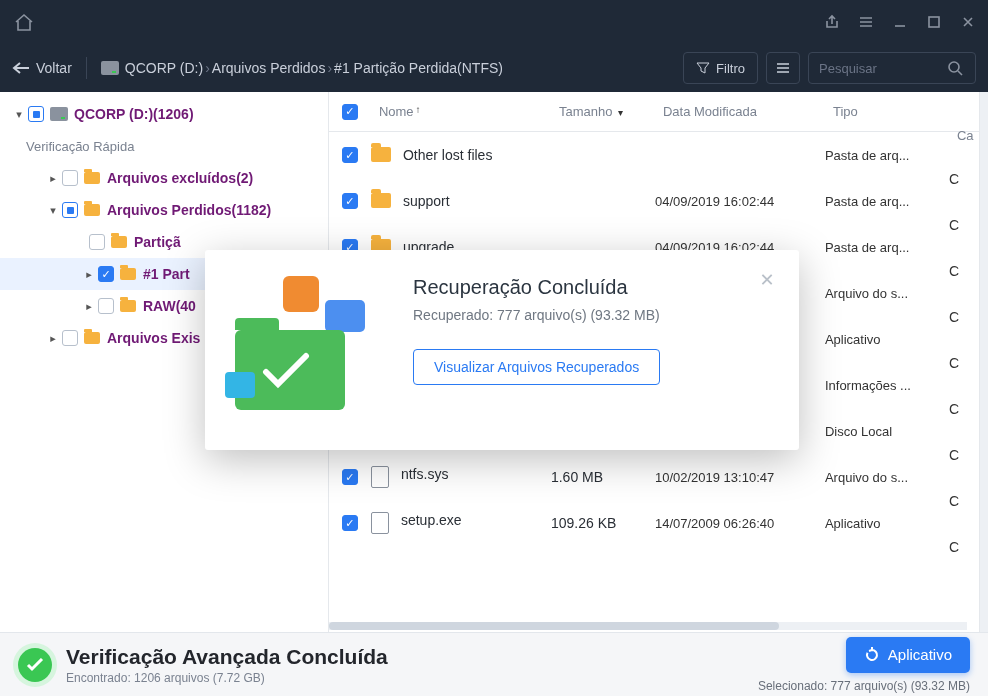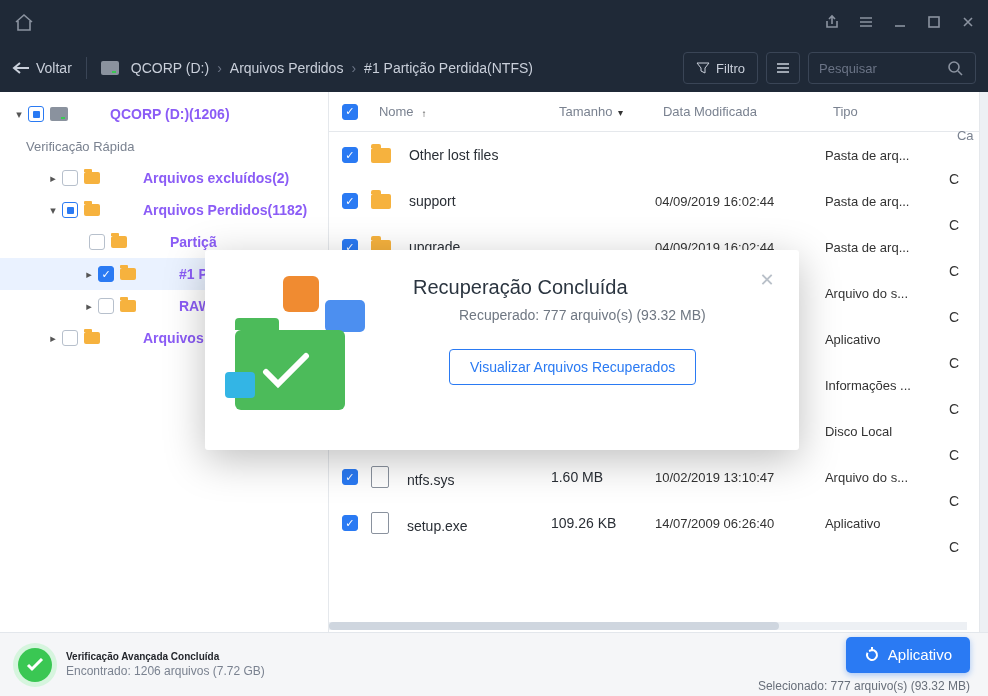--- a/index.html
+++ b/index.html
@@ -10,21 +10,21 @@
 .titlebar { height:44px; background:#1f2937; display:flex; align-items:center; padding:0 10px; color:#8b93a0; }
 .titlebar .spacer { flex:1; }
 .titlebar .tbtn { width:20px; height:20px; margin-left:14px; position:relative; cursor:pointer; display:flex; align-items:center; justify-content:center; }
 .titlebar svg { stroke:#8b93a0; fill:none; stroke-width:1.6; }
 
 
 .toolbar { height:48px; background:#1f2937; display:flex; align-items:center; padding:0 12px; color:#c9cfda; gap:8px; }
 .back { display:flex; align-items:center; gap:6px; cursor:pointer; font-size:14px; }
 .back svg { stroke:#c9cfda; fill:none; stroke-width:2; }
 .sep { width:1px; height:22px; background:#3a4556; margin:0 6px; }
-.crumb { display:flex; align-items:center; gap:6px; font-size:14px; }
+.crumb { display:flex; align-items:center; font-size:14px; }
 .crumb-chev { color:#6b7486; margin:0 2px; }
 .tspace { flex:1; }
 .filter-btn { border:1px solid #3a4556; border-radius:4px; height:32px; padding:0 12px; display:flex; align-items:center; gap:6px; font-size:13px; color:#c9cfda; cursor:pointer; }
 .view-btn { border:1px solid #3a4556; border-radius:4px; width:34px; height:32px; display:flex; align-items:center; justify-content:center; cursor:pointer; }
 .search { border:1px solid #3a4556; border-radius:4px; height:32px; width:168px; display:flex; align-items:center; padding:0 10px; gap:8px; }
 .search input { background:transparent; border:none; outline:none; color:#c9cfda; font-size:13px; width:120px; }
 .search input::placeholder { color:#6b7486; }
 
 
 .main { flex:1; display:flex; background:#fff; overflow:hidden; }
@@ -33,28 +33,28 @@
 .tree-row .tw { width:18px; display:flex; justify-content:center; color:#555; font-size:11px; }
 .tree-row .ck { width:16px; height:16px; border:1.5px solid #b7c0cc; border-radius:3px; margin-right:6px; display:flex; align-items:center; justify-content:center; }
 .tree-row .ck.chk { background:#2a7af3; border-color:#2a7af3; color:#fff; font-size:11px; }
 .tree-row .ck.ind { border-color:#2a7af3; }
 .tree-row .ck.ind:after { content:""; width:7px; height:7px; background:#2a7af3; border-radius:1px; }
 .tree-row.sel { background:#eaf2ff; }
 .tree-row .ficon { width:16px; height:12px; background:#f6b23e; border-radius:2px; margin-right:7px; position:relative; }
 .tree-row .ficon:before { content:""; position:absolute; top:-3px; left:0; width:8px; height:3px; background:#f6b23e; border-radius:1px 1px 0 0; }
 .tree-row .label { white-space:nowrap; overflow:hidden; text-overflow:ellipsis; }
 .tree-row.group { color:#7a8290; font-size:13px; padding-left:26px; }
-.tree-row .bold { font-weight:600; color:#8b5cf6;margin-left:36px; }
+.tree-row .bold { font-weight:600; color:#701a75; }
 
 
 .content { flex:1; display:flex; flex-direction:column; }
 .chead { display:flex; align-items:center; height:40px; border-bottom:1px solid #e5e8ec; font-size:13px; color:#7a8290; }
 .chead .col { padding:0 8px; }
 .col-ck { width:42px; display:flex; justify-content:center; }
-.col-name { flex:1; min-width:180px; display:flex; align-items:flex-end; gap:6px; }
+.col-name { flex:1; min-width:180px; display:flex; align-items:flex-start; }
 .col-size { width:104px; text-align:left; }
 .col-date { width:170px; text-align:left; }
 .col-type { width:124px; text-align:left; }
 .col-rest { width:30px;margin-top:48px; }
 .rows { flex:1; overflow:hidden; position:relative; }
 .frow { display:flex; align-items:center; height:46px; font-size:14px; color:#2a2f36; }
 .frow .ck { width:16px; height:16px; border:1.5px solid #b7c0cc; border-radius:3px; }
 .frow .ck.chk { background:#2a7af3; border-color:#2a7af3; color:#fff; font-size:11px; display:flex; align-items:center; justify-content:center; }
 .frow .ficon { width:20px; height:15px; background:#f6b23e; border-radius:2px; position:relative; margin-right:12px; }
 .frow .ficon:before { content:""; position:absolute; top:-4px; left:0; width:10px; height:4px; background:#f6b23e; border-radius:2px 2px 0 0; }
@@ -63,40 +63,40 @@
 .frow .col-type { white-space:nowrap; overflow:hidden; text-overflow:ellipsis; }
 .frow .col-rest { color:#333; }
 .scrollbar { width:10px; background:#edf0f4; border-left:1px solid #e5e8ec; }
 .scrolltrack { position:absolute; bottom:2px; left:0; right:12px; height:8px; background:#edf0f4; }
 .scrolltrack .thumb { position:absolute; left:0; top:0; height:8px; width:450px; background:#cfd6df; border-radius:4px; }
 
 
 .bottom { height:64px; background:#f5f6f8; border-top:1px solid #e3e7ec; display:flex; align-items:center; padding:0 18px; gap:14px; }
 .big-check { width:34px; height:34px; border-radius:50%; background:#3ac753; display:flex; align-items:center; justify-content:center; box-shadow:0 0 0 5px #d6f5de; }
 .big-check svg { stroke:#fff; stroke-width:3; fill:none; }
-.binfo .btitle { font-weight:600; font-size:10px; color:#23262c; }
+.binfo .btitle { font-weight:600; font-size:21px; color:#23262c; }
 .binfo .bsub { font-size:12px; color:#7a8290; margin-top:2px; }
 .bspace { flex:1; }
 .selinfo { font-size:12px; color:#686f7a; margin-top:30px; }
 .recover-btn { background:#2a7af3; color:#fff; height:36px; border-radius:5px; padding:0 18px; display:flex; align-items:center; gap:8px; font-size:15px; cursor:pointer; box-shadow:0 2px 6px rgba(42,122,243,.4); }
 .recover-btn svg { stroke:#fff; fill:none; stroke-width:2; }
 
 
 .modal { position:absolute; left:205px; top:250px; width:594px; height:200px; background:#fff; border-radius:3px; box-shadow:0 10px 40px rgba(0,0,0,.25); display:flex; padding:26px 28px; }
 .modal .illus { width:150px; height:140px; position:relative; }
 .modal .illus .fold { width:110px; height:80px; background:#4cbb5a; border-radius:6px; position:absolute; bottom:6px; left:2px; }
 .modal .illus .fold:before { content:""; position:absolute; top:-12px; left:0; width:44px; height:12px; background:#4cbb5a; border-radius:4px 4px 0 0; }
 .modal .illus .tick { position:absolute; left:28px; bottom:24px; }
 .modal .illus .t1 { position:absolute; top:0; left:50px; width:36px; height:36px; background:#f08b31; border-radius:6px; }
 .modal .illus .t2 { position:absolute; top:24px; left:92px; width:40px; height:32px; background:#4c8ff0; border-radius:5px; }
 .modal .illus .t3 { position:absolute; bottom:18px; left:-8px; width:30px; height:26px; background:#33b5e5; border-radius:4px; }
 .modal .mbody { flex:1; padding-left:30px; position:relative; }
 .modal .mtitle { font-size:20px; color:#2b3540; font-weight:400; margin-bottom:8px; }
-.modal .msub { font-size:14px; color:#6f7782; margin-bottom:26px;margin-left:46px; }
-.modal .mbtn { display:inline-block; border:1px solid #2a7af3; color:#2a7af3; border-radius:4px; padding:9px 20px; font-size:14px; cursor:pointer;margin-left:36px; }
+.modal .msub { font-size:14px; color:#6f7782; margin-bottom:26px; }
+.modal .mbtn { display:inline-block; border:1px solid #2a7af3; color:#2a7af3; border-radius:4px; padding:9px 20px; font-size:14px; cursor:pointer; }
 .modal .close { position:absolute; top:-8px; right:-8px; width:24px; height:24px; color:#b9c0c9; cursor:pointer; display:flex; align-items:center; justify-content:center; font-size:18px; }
 
 .drive-icon { width:18px; height:14px; background:#8a929e; border-radius:2px; margin-right:6px; position:relative; }
 .drive-icon:after { content:""; position:absolute; right:3px; bottom:2px; width:4px; height:2px; background:#3ac753; }
 
 .sort-arrow { font-size:10px; color:#333; margin-left:2px; }
 </style>
 </head>
 <body>
 

